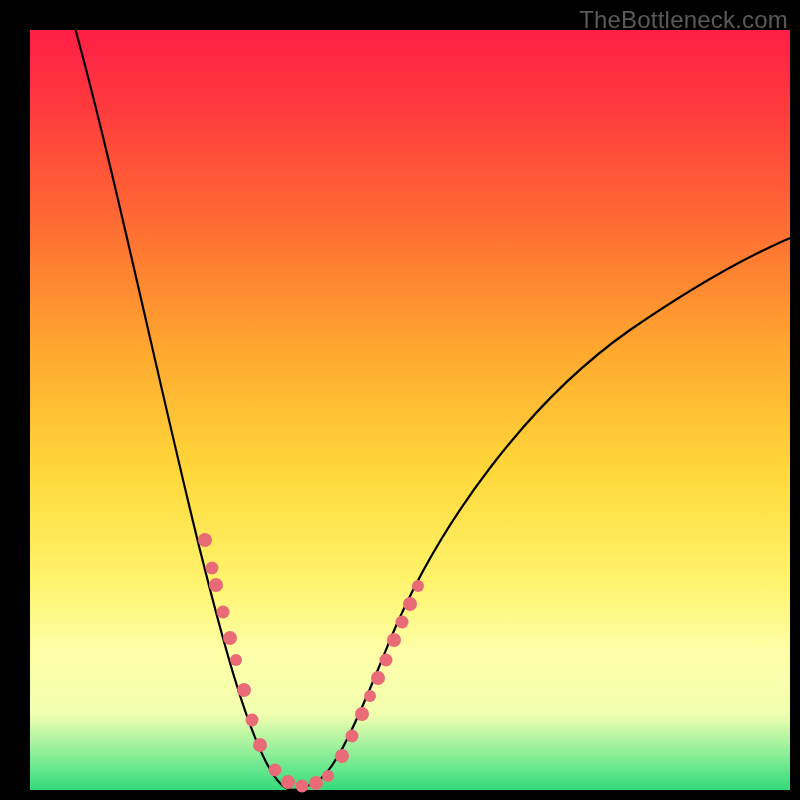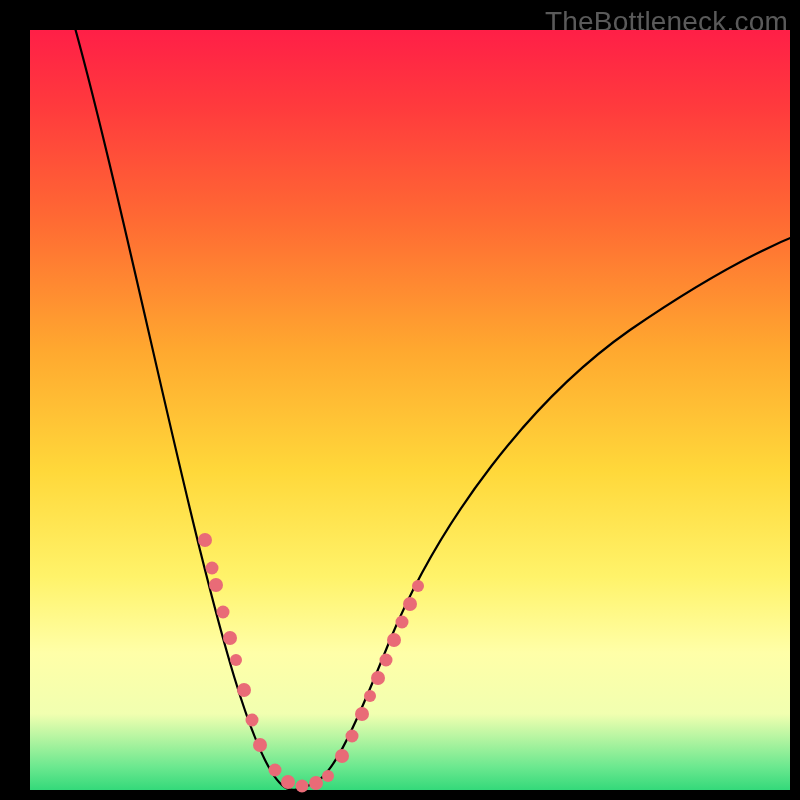--- a/index.html
+++ b/index.html
@@ -36,21 +36,21 @@
       #f1ffb0 90%,
       #6be88f 97%,
       #34d97a 100%
     );
   }
   .watermark {
     position: absolute;
     top: 6px;
     right: 12px;
     color: #5a5a5a;
-    font-size: 28px;
+    font-size: 24px;
     font-weight: 400;
     letter-spacing: 0.2px;
     user-select: none;
   }
   svg.curve {
     position: absolute;
     left: 0;
     top: 0;
     width: 760px;
     height: 760px;

